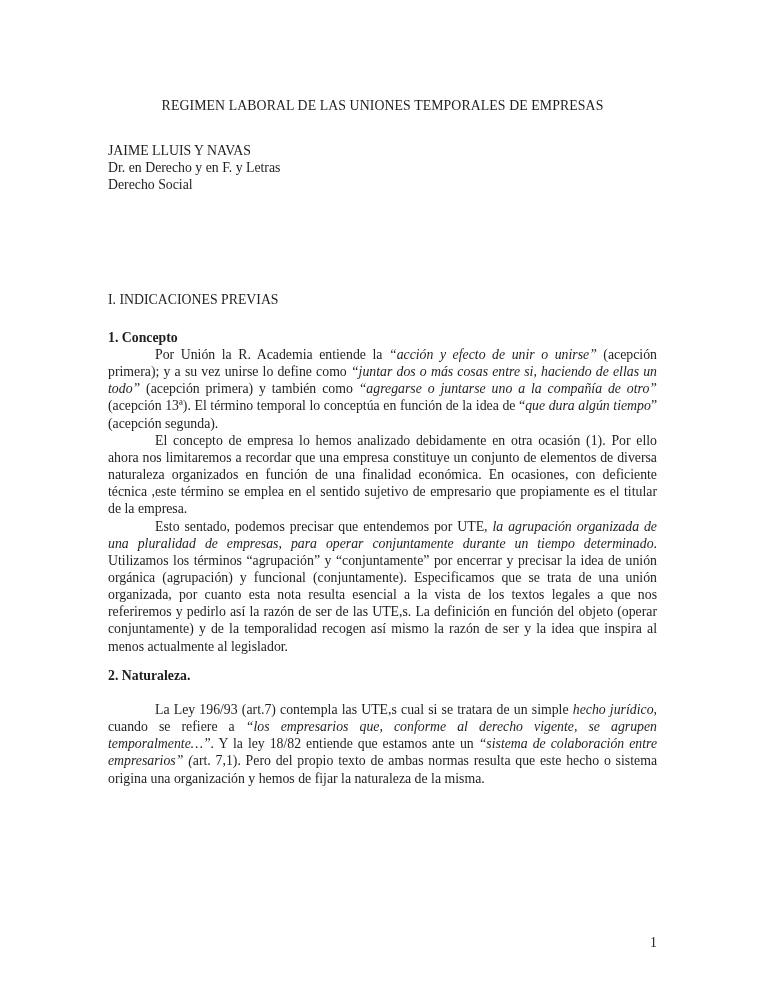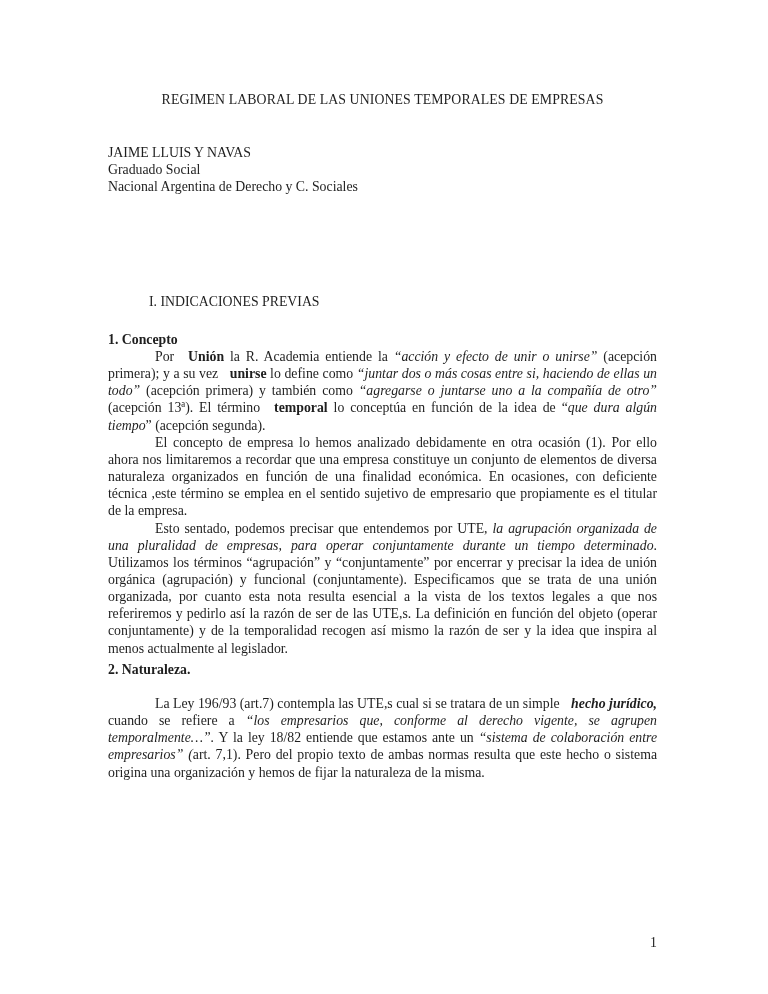--- a/index.html
+++ b/index.html
@@ -11,70 +11,69 @@
     position: relative;
     width: 768px;
     height: 994px;
     box-sizing: border-box;
     background: #ffffff;
     color: #1e1e1e;
     font-family: "Liberation Serif", "DejaVu Serif", serif;
     font-size: 13.8px;
     line-height: 17.15px;
     overflow: hidden;
-    padding: 10px 111px 0 108px;
+    padding: 16px 111px 0 108px;
   }
   .title {
     margin-top: 81px;
     text-align: center;
     letter-spacing: 0.1px;
   }
   .author-block {
-    margin-top: 36px;
+    margin-top: 28px;
   }
   .section-heading {
     margin-top: 97px;
-    margin-left: 41px;
   }
   .sub-heading {
     font-weight: 700;
   }
   .sub-heading.first {
     margin-top: 21px;
   }
   .sub-heading.second {
-    margin-top: 4px;
+    margin-top: 12px;
   }
   .para {
     text-align: justify;
     text-indent: 47px;
     hyphens: none;
   }
   .para.after-gap {
     margin-top: 17px;
   }
-  .b { font-weight: 700; margin-left: 8px; }
+  .b { font-weight: 400; }
   .i { font-style: italic; }
   .page-number {
     position: absolute;
     top: 934px;
     right: 111px;
   }
 </style>
 </head>
 <body>
 
 <div class="page">
 
   <div class="title">REGIMEN LABORAL DE LAS UNIONES TEMPORALES DE EMPRESAS</div>
 
   <div class="author-block">
     <div>JAIME LLUIS Y NAVAS</div>
-    <div>Graduado Social</div>
-    <div>Nacional Argentina de Derecho y C. Sociales</div>
+    <div>Dr. en Derecho y en F. y Letras</div>
+    <div>Derecho Social</div>
   </div>
 
   <div class="section-heading">I. INDICACIONES PREVIAS</div>
 
   <div class="sub-heading first">1. Concepto</div>
 
 
   <p class="para" style="margin: 0px;"><span>Por </span><span class="b">Unión</span><span> la R. Academia entiende la </span><span class="i">“acción y efecto de unir o unirse”</span><span> (acepción primera); y a su vez </span><span class="b">unirse</span><span> lo define como </span><span class="i">“juntar dos o más cosas entre si, haciendo de ellas un todo”</span><span> (acepción primera) y también como </span><span class="i">“agregarse o juntarse uno a la compañía de otro”</span><span> (acepción 13ª). El término </span><span class="b">temporal</span><span> lo conceptúa en función de la idea de “</span><span class="i">que dura algún tiempo</span><span>” (acepción segunda).</span></p>
 
   <p class="para" style="margin: 0px;"><span>El concepto de empresa lo hemos analizado debidamente en otra ocasión (1). Por ello ahora nos limitaremos a recordar que una empresa constituye un conjunto de elementos de diversa naturaleza organizados en función de una finalidad económica. En ocasiones, con deficiente técnica ,este término se emplea en el sentido sujetivo de empresario que propiamente es el titular de la empresa.</span></p>

